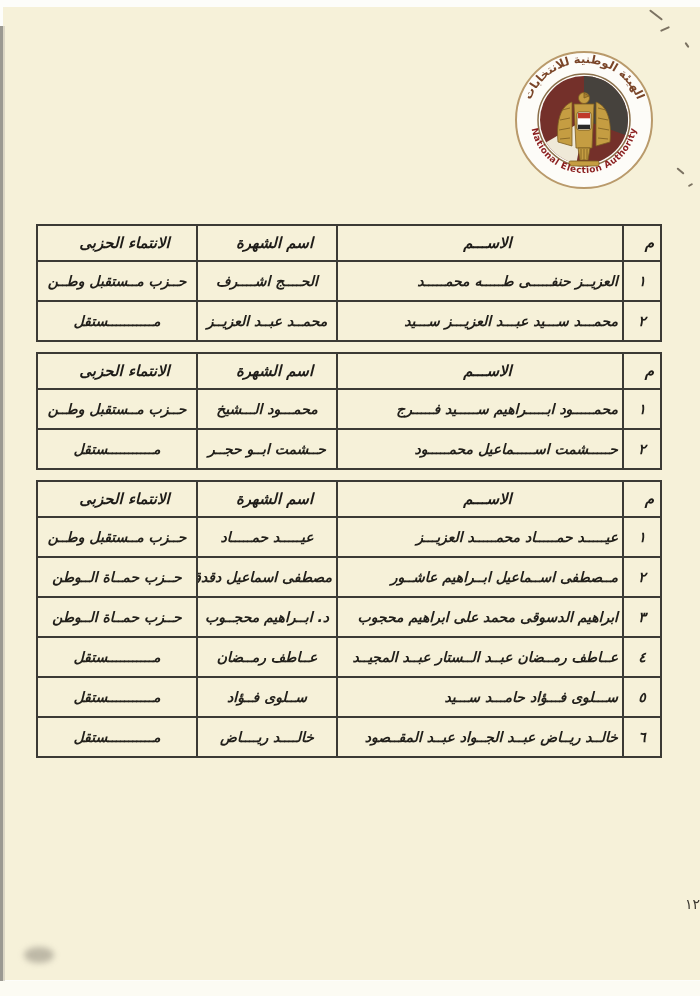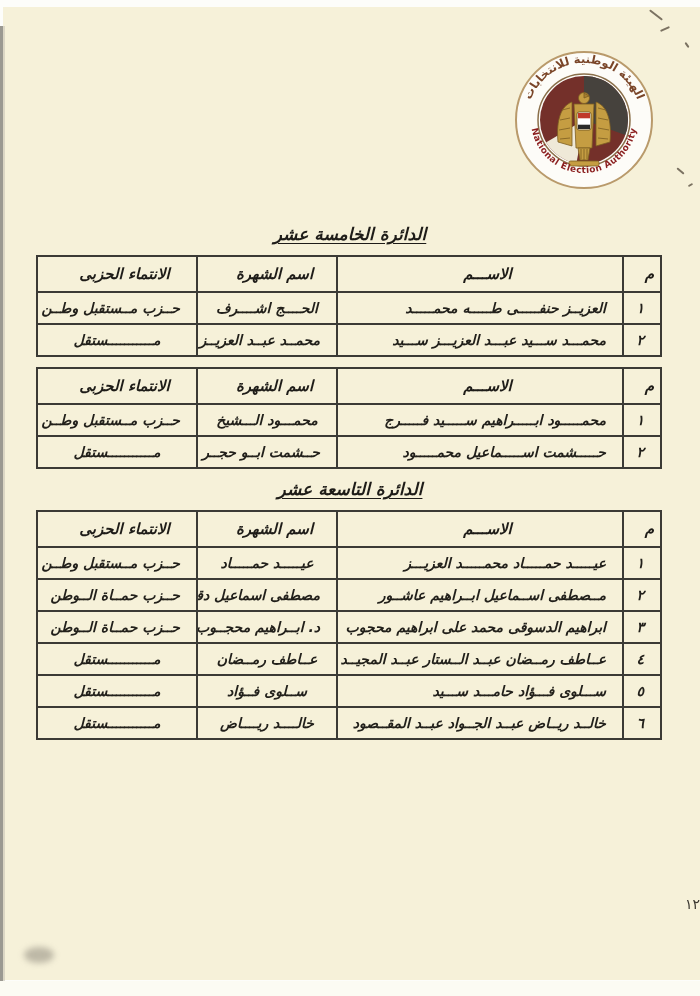--- a/index.html
+++ b/index.html
@@ -47,22 +47,22 @@
   }
   table.district th, table.district td {
     border:2px solid #3b3a35;
     overflow:hidden; white-space:nowrap;padding-left:16px;
   }
   table.district th {
     height:36px; font-size:15px; font-weight:bold; font-style:italic;
     text-align:center; color:#1e1c18;
   }
   table.district td {
-    height:32px; font-size:14px; font-weight:bold; font-style:italic;
-    color:#22201b; padding:0 16px;
+    height:40px; font-size:14px; font-weight:bold; font-style:italic;
+    color:#22201b; padding:0 4px;
   }
   td.c-num { font-size:12px; text-align:center; font-style:normal; }
   td.c-name { text-align:right; }
   td.c-alias { text-align:center; }
   td.c-party { text-align:center; }
 
   .page-number {
     position:absolute; left:0; top:896px; width:700px;
     text-align:right; font-size:14px; color:#3a3730;
   }
@@ -128,109 +128,107 @@
     <text font-size="11.5" font-weight="bold" fill="#7a4528" font-family="DejaVu Sans, sans-serif">
       <textPath href="#arcTop" startOffset="50%" text-anchor="middle">الهيئة الوطنية للانتخابات</textPath>
     </text>
     <text font-size="9" font-weight="bold" fill="#8b1f1f" letter-spacing="0.4" font-family="DejaVu Sans, sans-serif">
       <textPath href="#arcBottom" startOffset="50%" text-anchor="middle">National Election Authority</textPath>
     </text>
   </svg>
 </div>
 
 <div class="content">
-  <section>
-    <h2 class="section-title">الدائرة الخامسة عشر</h2>
-    <table class="district">
-      <colgroup>
-        <col style="width:38px">
-          <col style="width:286px">
-          <col style="width:140px">
-          <col style="width:160px">
-      </colgroup>
-      <thead>
-        <tr>
-          <th>م</th>
-          <th>الاســـم</th>
-          <th>اسم الشهرة</th>
-          <th>الانتماء الحزبى</th>
-        </tr>
-      </thead>
-      <tbody>
-  <tr>
-    <td class="c-num">١</td>
-    <td class="c-name">العزيــز حنفـــــى طـــــه محمـــــد</td>
-    <td class="c-alias">الحــــج اشــــرف</td>
-    <td class="c-party">حــزب مــستقبل وطــن</td>
-  </tr>
-
-  <tr>
-    <td class="c-num">٢</td>
-    <td class="c-name">محمـــد ســـيد عبـــد العزيـــز ســـيد</td>
-    <td class="c-alias">محمــد عبــد العزيــز</td>
-    <td class="c-party">مـــــــــــستقل</td>
-  </tr>
-</tbody>
-    </table>
-  </section>
-
   <section>
     <table class="district">
       <colgroup>
         <col style="width:38px">
           <col style="width:286px">
           <col style="width:140px">
           <col style="width:160px">
       </colgroup>
       <thead>
         <tr>
           <th>م</th>
           <th>الاســـم</th>
           <th>اسم الشهرة</th>
           <th>الانتماء الحزبى</th>
         </tr>
       </thead>
       <tbody>
   <tr>
     <td class="c-num">١</td>
-    <td class="c-name">محمـــــود ابـــــراهيم ســـــيد فـــــرج</td>
-    <td class="c-alias">محمـــود الـــشيخ</td>
+    <td class="c-name">العزيــز حنفـــــى طـــــه محمـــــد</td>
+    <td class="c-alias">الحــــج اشــــرف</td>
     <td class="c-party">حــزب مــستقبل وطــن</td>
   </tr>
 
   <tr>
     <td class="c-num">٢</td>
-    <td class="c-name">حـــــشمت اســـــماعيل محمـــــود</td>
-    <td class="c-alias">حــشمت ابــو حجــر</td>
+    <td class="c-name">محمـــد ســـيد عبـــد العزيـــز ســـيد</td>
+    <td class="c-alias">محمــد عبــد العزيــز</td>
     <td class="c-party">مـــــــــــستقل</td>
   </tr>
 </tbody>
     </table>
   </section>
 
   <section>
-    <h2 class="section-title">الدائرة التاسعة عشر</h2>
     <table class="district">
       <colgroup>
         <col style="width:38px">
           <col style="width:286px">
           <col style="width:140px">
           <col style="width:160px">
       </colgroup>
       <thead>
         <tr>
           <th>م</th>
           <th>الاســـم</th>
           <th>اسم الشهرة</th>
           <th>الانتماء الحزبى</th>
         </tr>
       </thead>
       <tbody>
   <tr>
     <td class="c-num">١</td>
+    <td class="c-name">محمـــــود ابـــــراهيم ســـــيد فـــــرج</td>
+    <td class="c-alias">محمـــود الـــشيخ</td>
+    <td class="c-party">حــزب مــستقبل وطــن</td>
+  </tr>
+
+  <tr>
+    <td class="c-num">٢</td>
+    <td class="c-name">حـــــشمت اســـــماعيل محمـــــود</td>
+    <td class="c-alias">حــشمت ابــو حجــر</td>
+    <td class="c-party">مـــــــــــستقل</td>
+  </tr>
+</tbody>
+    </table>
+  </section>
+
+  <section>
+    <table class="district">
+      <colgroup>
+        <col style="width:38px">
+          <col style="width:286px">
+          <col style="width:140px">
+          <col style="width:160px">
+      </colgroup>
+      <thead>
+        <tr>
+          <th>م</th>
+          <th>الاســـم</th>
+          <th>اسم الشهرة</th>
+          <th>الانتماء الحزبى</th>
+        </tr>
+      </thead>
+      <tbody>
+  <tr>
+    <td class="c-num">١</td>
     <td class="c-name">عيـــــد حمـــــاد محمـــــد العزيـــز</td>
     <td class="c-alias">عيـــــد حمـــــاد</td>
     <td class="c-party">حــزب مــستقبل وطــن</td>
   </tr>
 
   <tr>
     <td class="c-num">٢</td>
     <td class="c-name">مــصطفى اســماعيل ابــراهيم عاشــور</td>
     <td class="c-alias">مصطفى اسماعيل دقدق</td>
     <td class="c-party">حــزب حمــاة الــوطن</td>

